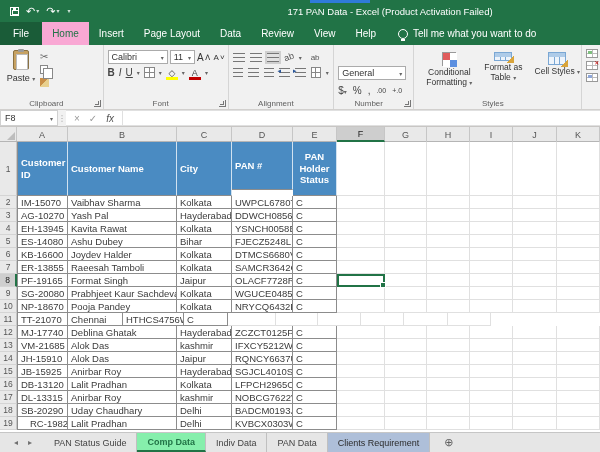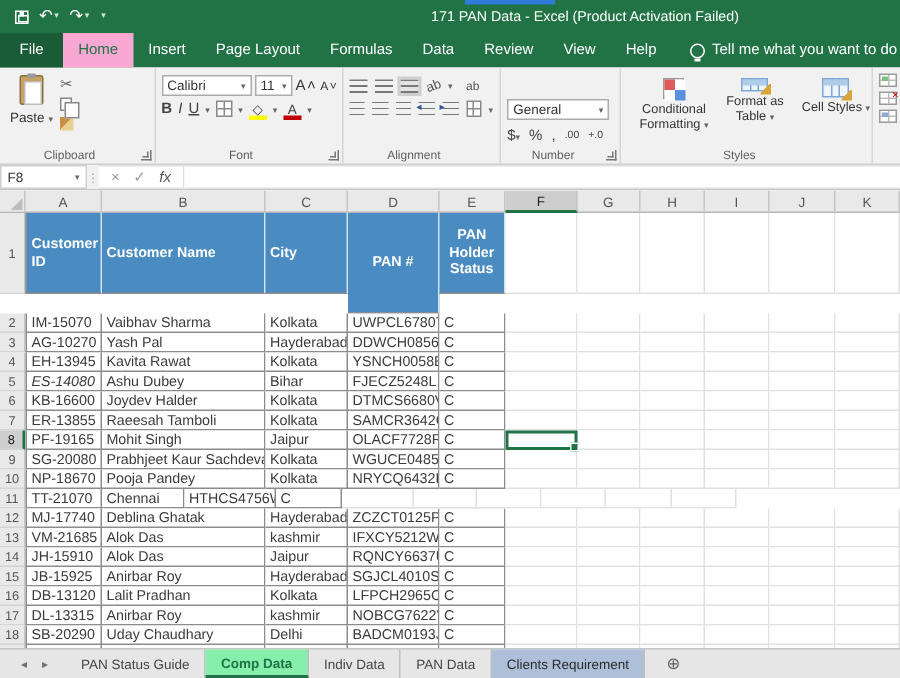--- a/index.html
+++ b/index.html
@@ -155,21 +155,20 @@
         </span>
     </div>
     <div class="title-text">171 PAN Data  -  Excel (Product Activation Failed)</div>
   </div>
 
   <div class="ribbon-tabs">
     <div class="rtab file">File</div>
     <div class="rtab active">Home</div>
     <div class="rtab">Insert</div>
     <div class="rtab">Page Layout</div>
-    <div class="rtab">Formulas</div>
     <div class="rtab">Data</div>
     <div class="rtab">Review</div>
     <div class="rtab">View</div>
     <div class="rtab">Help</div>
     <div class="tellme">
       <span class="bulb"></span>
       <span>Tell me what you want to do</span>
     </div>
   </div>
 
@@ -332,21 +331,21 @@
           <div class="rowh" style="height: 54px;">1</div>
           <div class="hdrcell leftA" style="width: 51px; height: 54px;">
             <span class="wrap">Customer ID</span>
           </div>
           <div class="hdrcell" style="width: 109px; height: 54px;">
             <span class="wrap">Customer Name</span>
           </div>
           <div class="hdrcell" style="width: 55px; height: 54px;">
             <span class="wrap">City</span>
           </div>
-          <div class="hdrcell" style="width: 61px; height: 67px; justify-content: center;">
+          <div class="hdrcell" style="width: 61px; height: 48px;">
             <span class="wrap">PAN #</span>
           </div>
           <div class="hdrcell center" style="width: 44px; height: 54px;">
             <span class="wrap">PAN Holder Status</span>
           </div>
           <div class="emptycell" style="width: 48px; height: 54px;"></div>
           <div class="emptycell" style="width: 42px; height: 54px;"></div>
           <div class="emptycell" style="width: 43px; height: 54px;"></div>
           <div class="emptycell" style="width: 43px; height: 54px;"></div>
           <div class="emptycell" style="width: 44px; height: 54px;"></div>
@@ -389,21 +388,21 @@
           <div class="cell" style="width: 44px; height: 13px;">C</div>
           <div class="emptycell" style="width: 48px; height: 13px;"></div>
           <div class="emptycell" style="width: 42px; height: 13px;"></div>
           <div class="emptycell" style="width: 43px; height: 13px;"></div>
           <div class="emptycell" style="width: 43px; height: 13px;"></div>
           <div class="emptycell" style="width: 44px; height: 13px;"></div>
           <div class="emptycell" style="width: 43px; height: 13px;"></div>
         </div>
         <div class="grow">
           <div class="rowh" style="height: 13px;">5</div>
-          <div class="cell leftA" style="width: 51px; height: 13px; font-style: italic;">ES-14080</div>
+          <div class="cell leftA" style="width: 51px; height: 13px;">ES-14080</div>
           <div class="cell" style="width: 109px; height: 13px;">Ashu Dubey</div>
           <div class="cell" style="width: 55px; height: 13px;">Bihar</div>
           <div class="cell" style="width: 61px; height: 13px;">FJECZ5248L</div>
           <div class="cell" style="width: 44px; height: 13px;">C</div>
           <div class="emptycell" style="width: 48px; height: 13px;"></div>
           <div class="emptycell" style="width: 42px; height: 13px;"></div>
           <div class="emptycell" style="width: 43px; height: 13px;"></div>
           <div class="emptycell" style="width: 43px; height: 13px;"></div>
           <div class="emptycell" style="width: 44px; height: 13px;"></div>
           <div class="emptycell" style="width: 43px; height: 13px;"></div>
@@ -432,21 +431,21 @@
           <div class="emptycell" style="width: 48px; height: 13px;"></div>
           <div class="emptycell" style="width: 42px; height: 13px;"></div>
           <div class="emptycell" style="width: 43px; height: 13px;"></div>
           <div class="emptycell" style="width: 43px; height: 13px;"></div>
           <div class="emptycell" style="width: 44px; height: 13px;"></div>
           <div class="emptycell" style="width: 43px; height: 13px;"></div>
         </div>
         <div class="grow">
           <div class="rowh sel" style="height: 13px;">8</div>
           <div class="cell leftA" style="width: 51px; height: 13px;">PF-19165</div>
-          <div class="cell" style="width: 109px; height: 13px;">Mohit Singh</div>
+          <div class="cell" style="width: 109px; height: 13px;">Format Singh</div>
           <div class="cell" style="width: 55px; height: 13px;">Jaipur</div>
           <div class="cell" style="width: 61px; height: 13px;">OLACF7728R</div>
           <div class="cell" style="width: 44px; height: 13px;">C</div>
           <div class="emptycell selbox" style="width: 48px; height: 13px;"></div>
           <div class="emptycell" style="width: 42px; height: 13px;"></div>
           <div class="emptycell" style="width: 43px; height: 13px;"></div>
           <div class="emptycell" style="width: 43px; height: 13px;"></div>
           <div class="emptycell" style="width: 44px; height: 13px;"></div>
           <div class="emptycell" style="width: 43px; height: 13px;"></div>
         </div>

